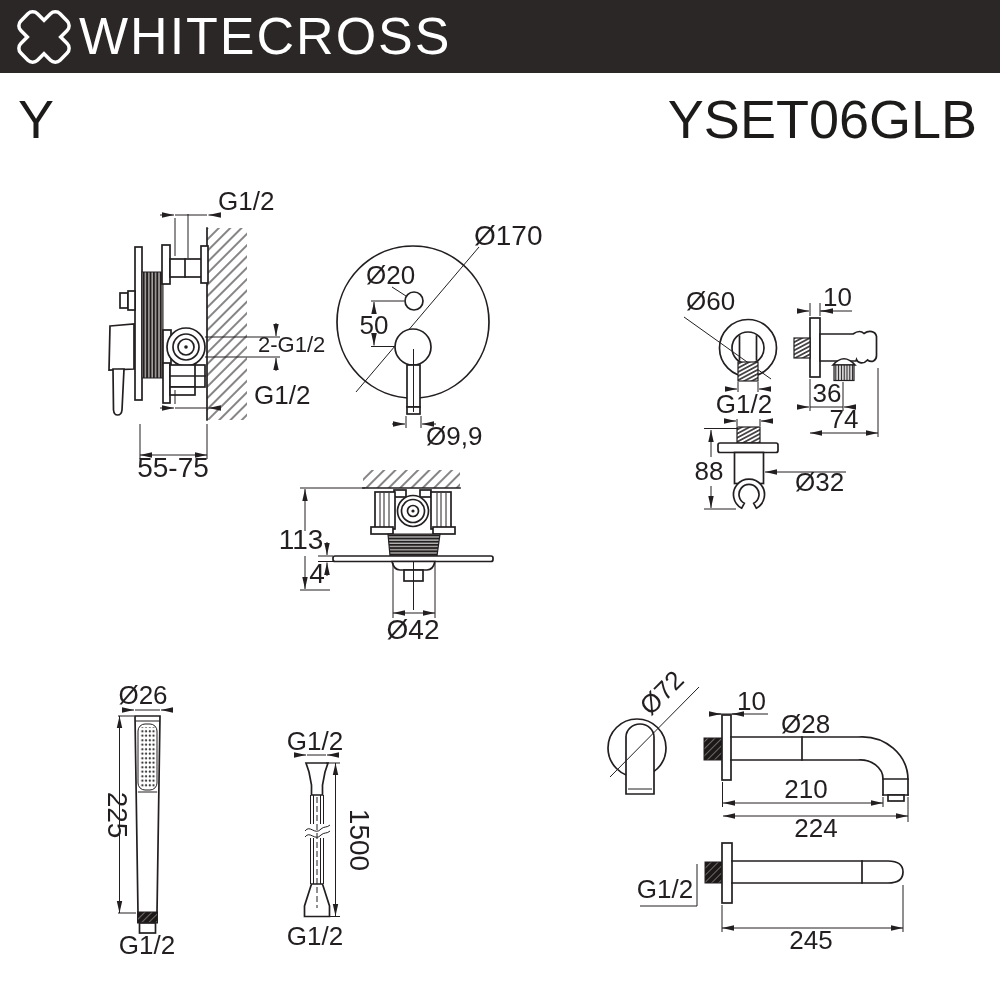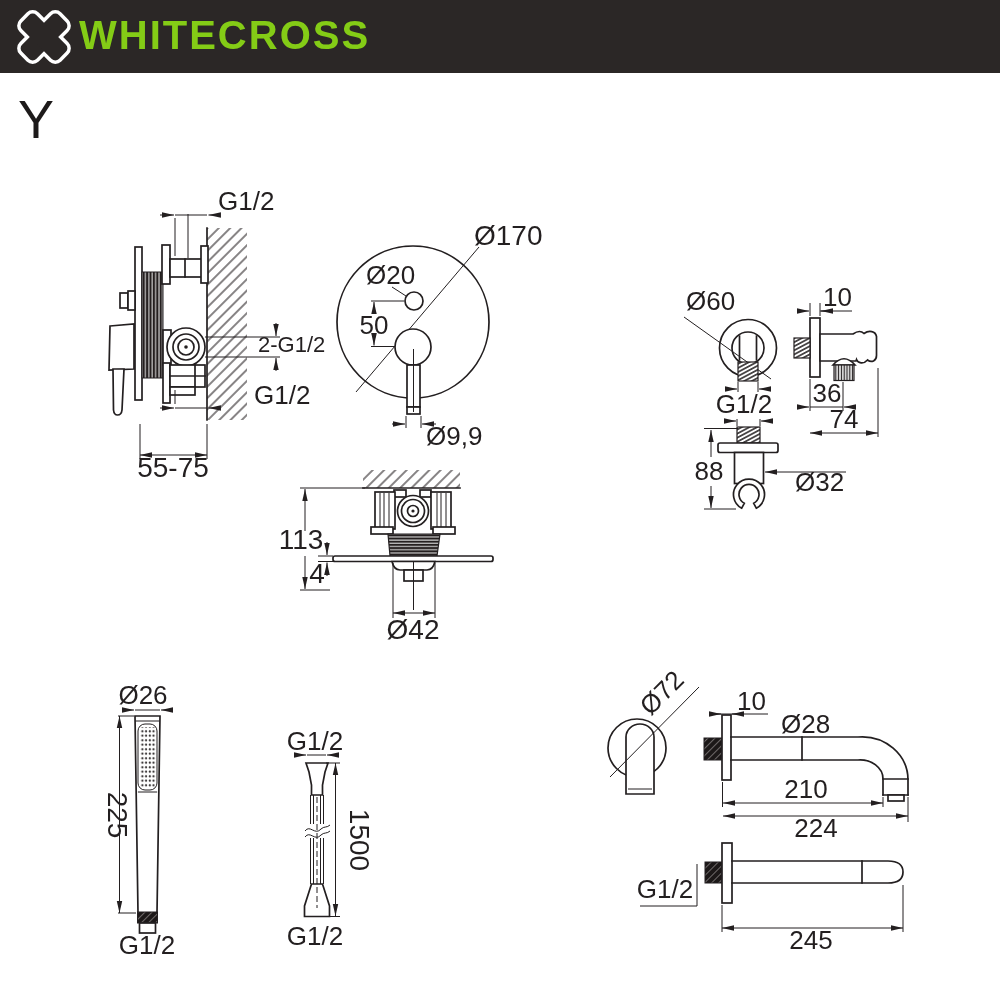--- a/index.html
+++ b/index.html
@@ -1,21 +1,21 @@
 <!DOCTYPE html>
 <html><head>
 <meta charset="utf-8">
 <style>
   html,body{margin:0;padding:0;background:#fff;}
   .page{position:relative;width:1000px;height:1000px;background:#fff;overflow:hidden;
         font-family:"Liberation Sans", sans-serif;}
   .hdr{position:absolute;left:0;top:0;width:1000px;height:73px;background:#2b2726;
        display:flex;align-items:center;}
   .hdr .logoicon{margin-left:15px;}
-  .brand{color:#84cc16;font-weight:bold;font-size:40px;letter-spacing:2px;margin-left:6px;margin-top:-2px;}
+  .brand{color:#ffffff;font-weight:normal;font-size:52px;letter-spacing:2px;margin-left:6px;margin-top:-2px;}
   .titlerow{position:absolute;left:18px;right:23px;top:88px;display:flex;justify-content:space-between;
             font-size:54px;color:#1d1a1a;}
   svg.cv{position:absolute;left:0;top:0;}
   .ln{stroke:#231f20;stroke-width:1.7;fill:none;stroke-linecap:square;}
   .fw{fill:#ffffff;stroke:#231f20;stroke-width:1.7;}
   .fd{fill:#231f20;}
   .dim{stroke:#231f20;stroke-width:1;fill:none;}
   .dsh{stroke:#231f20;stroke-width:1;fill:none;stroke-dasharray:6 3;}
   text{fill:#231f20;font-size:26px;font-family:"Liberation Sans", sans-serif;}
   .t22{font-size:22px;} .t28{font-size:28px;}
@@ -33,20 +33,21 @@
         <rect x="-26" y="-10" width="52" height="20" rx="5" fill="#fff" stroke="#fff" stroke-width="7"></rect>
         <rect x="-10" y="-26" width="20" height="52" rx="5" fill="#2b2726"></rect>
         <rect x="-26" y="-10" width="52" height="20" rx="5" fill="#2b2726"></rect>
       </g>
     </svg>
     <span class="brand">WHITECROSS</span>
   </div>
 
   <div class="titlerow">
     <span>Y</span>
+    <span>YSET06GLB</span>
   </div>
 
   <svg class="cv" width="1000" height="1000" viewBox="0 0 1000 1000">
     <defs>
       <marker id="ar" viewBox="0 0 12 6" refX="11.5" refY="3" markerWidth="13" markerHeight="6.5" markerUnits="userSpaceOnUse" orient="auto-start-reverse">
         <path d="M0,0.4 L11.5,3 L0,5.6 Z" fill="#231f20"></path>
       </marker>
       <pattern id="hatch" width="8" height="8" patternUnits="userSpaceOnUse" patternTransform="rotate(45)">
         <line x1="4" y1="0" x2="4" y2="8" stroke="#231f20" stroke-width="1.1"></line>
       </pattern>

